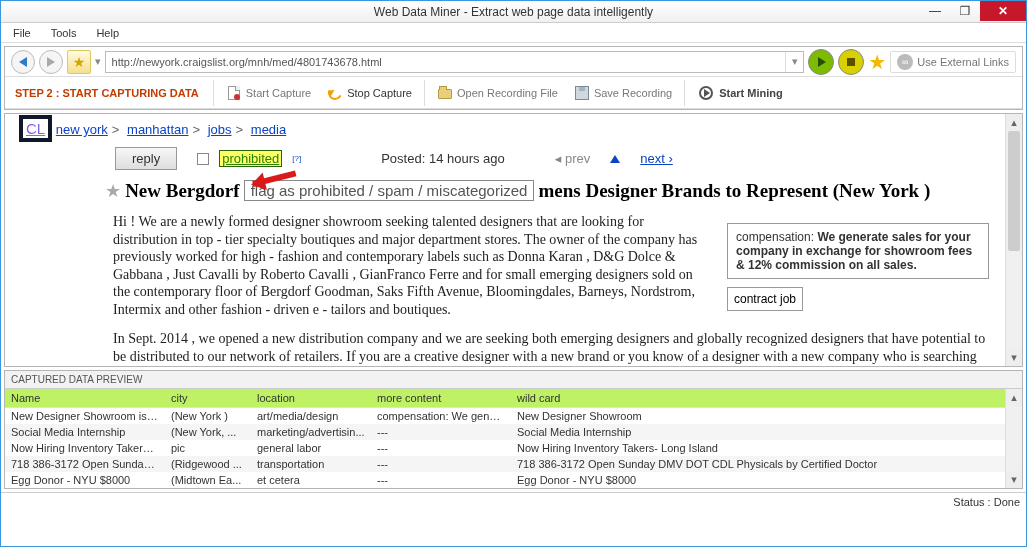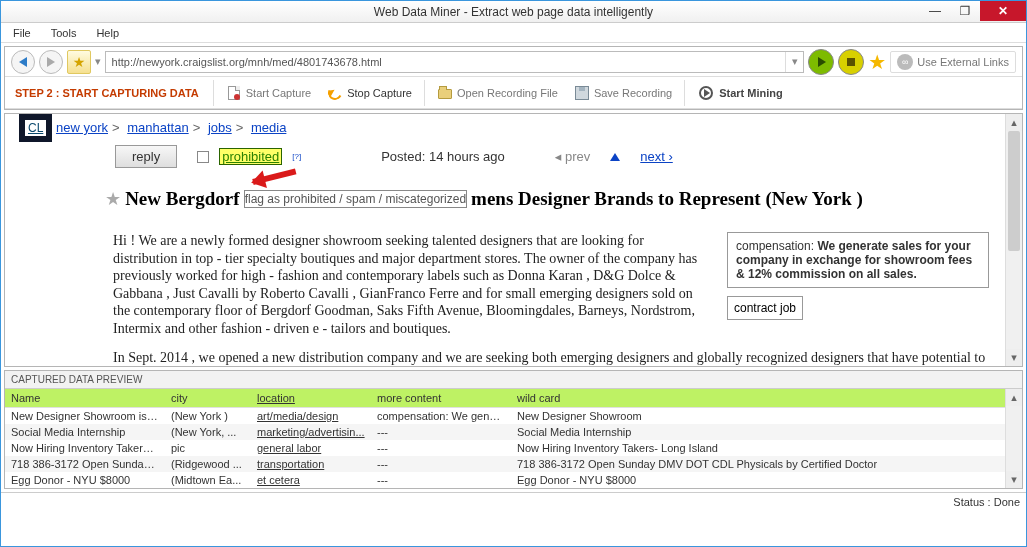--- a/index.html
+++ b/index.html
@@ -48,55 +48,55 @@
   .mine-ic span{width:0;height:0;border-top:4px solid transparent;border-bottom:4px solid transparent;border-left:6px solid #555;margin-left:1px;}
   .content-wrap { border:1px solid #b5b5b5; margin:2px 3px 0 3px; height:254px; display:flex;}
   .content { flex:1; overflow:hidden; padding:0; position:relative;}
   .scrollbar-v { width:17px; background:#f0f0f0;border-left:1px solid #ddd;display:flex;flex-direction:column;}
   .sb-btn{height:17px;display:flex;align-items:center;justify-content:center;color:#666;background:#eee;}
   .sb-track{flex:1;background:#f0f0f0;position:relative;}
   .sb-thumb{position:absolute;left:2px;right:2px;top:0;height:120px;background:#cdcdcd;border-radius:2px;}
   .breadcrumb { padding:6px 14px;font-size:13px;}
   .breadcrumb a{color:#0b43c5;text-decoration:underline;}
   .breadcrumb .sep{color:#666;padding:0 4px;}
-  .cl-box{border:6px solid #0f172a;padding:1px 3px;text-decoration:underline;color:#0c4a6e;font-size:12px;}
+  .cl-box{border:4px solid #0f172a;padding:1px 3px;text-decoration:underline;color:#8b5cf6;font-size:15px;}
   .pagehead { display:flex;align-items:center;gap:10px;padding:4px 0 4px 110px;font-size:13px;}
   .replybtn{background:linear-gradient(#f7f7f7,#dedede);border:1px solid #999;padding:3px 16px;color:#333;font-size:13px;}
   .cbx{width:12px;height:12px;border:1px solid #888;margin-left:10px;}
   .prohibited{background:#ffff66;border:1px solid #2a6400;color:#2a8200;text-decoration:underline;padding:0 2px;}
   .sup{font-size:8px;color:#0b43c5;vertical-align:top;}
   .posted{margin-left:70px;color:#333;}
   .prev{color:#888;margin-left:40px;}
   .tri-up{display:inline-block;width:0;height:0;border-left:5px solid transparent;border-right:5px solid transparent;border-bottom:8px solid #0b43c5;margin:0 10px;}
   .next{color:#0b43c5;text-decoration:underline;}
   .titleline{display:flex;align-items:center;padding:2px 0 6px 100px;}
   .starico{font-size:18px;color:#aaa;margin-right:4px;}
   .title{font-family:"Times New Roman",serif;font-size:19px;font-weight:bold;}
-  .tooltip{border:1px solid #888;background:#fff;padding:1px 0;color:#555;font-size:12px;margin:16px 4px;}
+  .tooltip{border:1px solid #888;background:#fff;padding:1px 6px;color:#555;font-size:15px;margin:4px 4px;}
   .arrow{position:absolute;left:248px;top:38px;}
   .arrow-line{width:44px;height:6px;background:#da1a1a;transform:rotate(-14deg);transform-origin:left center;}
   .arrow-head{position:absolute;left:-2px;top:-7px;width:0;height:0;border-top:9px solid transparent;border-bottom:9px solid transparent;border-right:14px solid #da1a1a;transform:rotate(-14deg);}
   .body{padding:2px 16px 0 108px;position:relative;}
   .para{font-family:Liberation Serif, serif;font-size:14px;color:#222;line-height:1.25;}
   .para1{max-width:590px;}
-  .sidebox{position:absolute;right:16px;top:2px;width:262px;}
+  .sidebox{position:absolute;right:16px;top:12px;width:262px;}
   .compbox{border:1px solid #999;padding:6px 8px;font-size:12px;color:#333;margin-bottom:8px;}
   .compbox b{font-weight:bold;}
   .contractbox{border:1px solid #999;padding:4px 6px;display:inline-block;font-size:12px;}
   .preview-wrap{border:1px solid #b5b5b5;margin:3px;}
   .preview-head{background:#f2f2f2;border-bottom:1px solid #ccc;padding:3px 6px;color:#555;font-size:10px;}
   .preview-body{display:flex;}
   .grid{flex:1;}
   .grid table{width:100%;border-collapse:collapse;font-size:11px;}
   .grid th{text-align:left;font-weight:normal;color:#333;padding:3px 6px;border-bottom:1px solid #e0e0e0;background:#bef264;}
   .grid td{padding:2px 6px;color:#333;white-space:nowrap;overflow:hidden;text-overflow:ellipsis;}
   .grid tr.alt td{background:#f5f5f5;}
   .col1{width:160px;max-width:160px;}
   .col2{width:86px;max-width:86px;}
-  .col3{width:120px;max-width:120px;text-decoration:underline;}
+  .col3{width:120px;max-width:120px;}
   .col4{width:140px;max-width:140px;}
   .col5{}
   .preview-scroll{width:17px;background:#f0f0f0;border-left:1px solid #ddd;display:flex;flex-direction:column;}
   .statusbar{border-top:1px solid #ccc;padding:3px 6px;color:#333;font-size:11px;text-align:right;}
   .stopcap{color:#333;}
 </style>
 </head>
 <body>
 
 <div class="titlebar">

